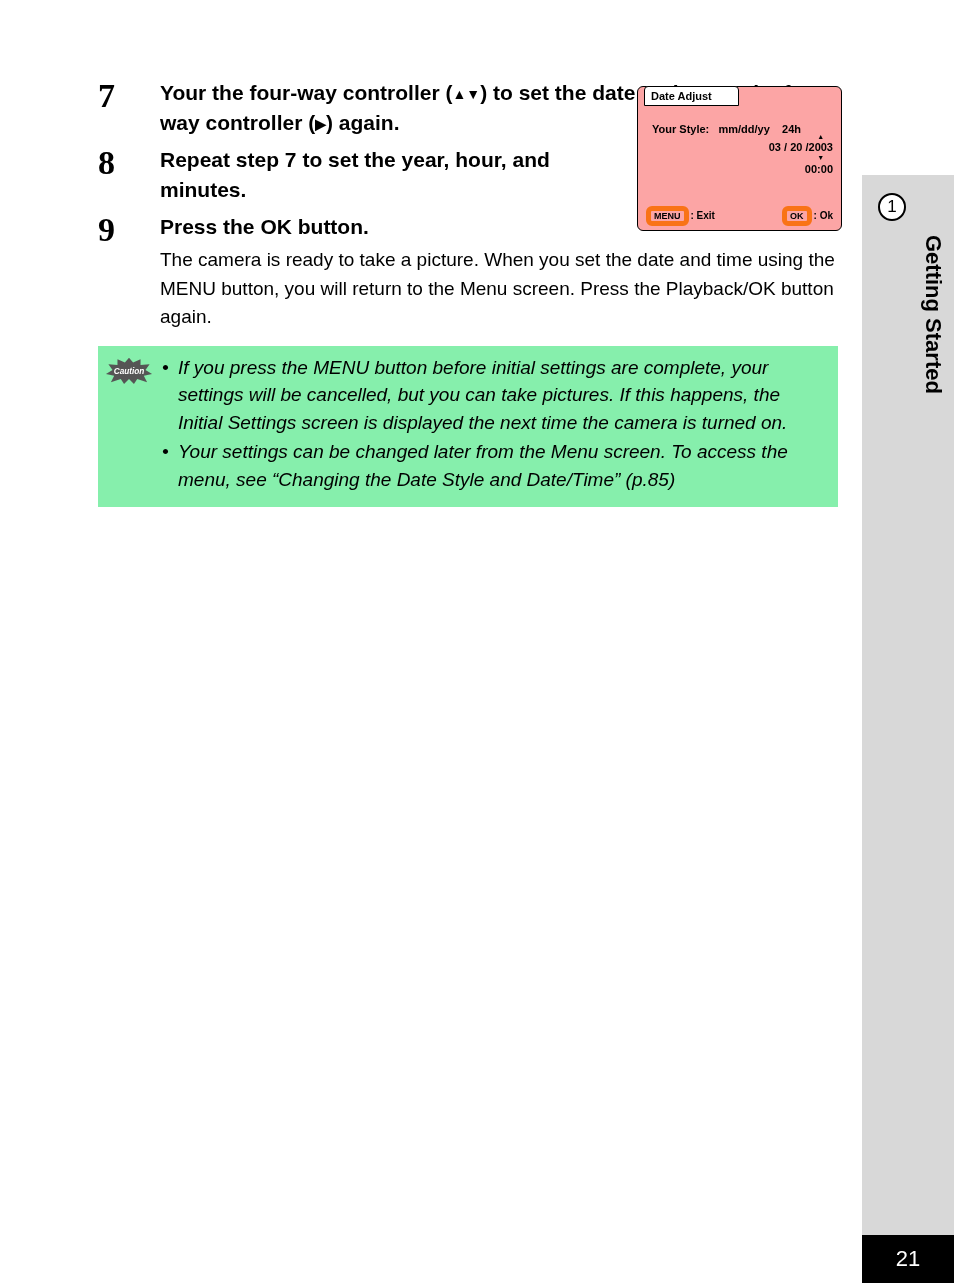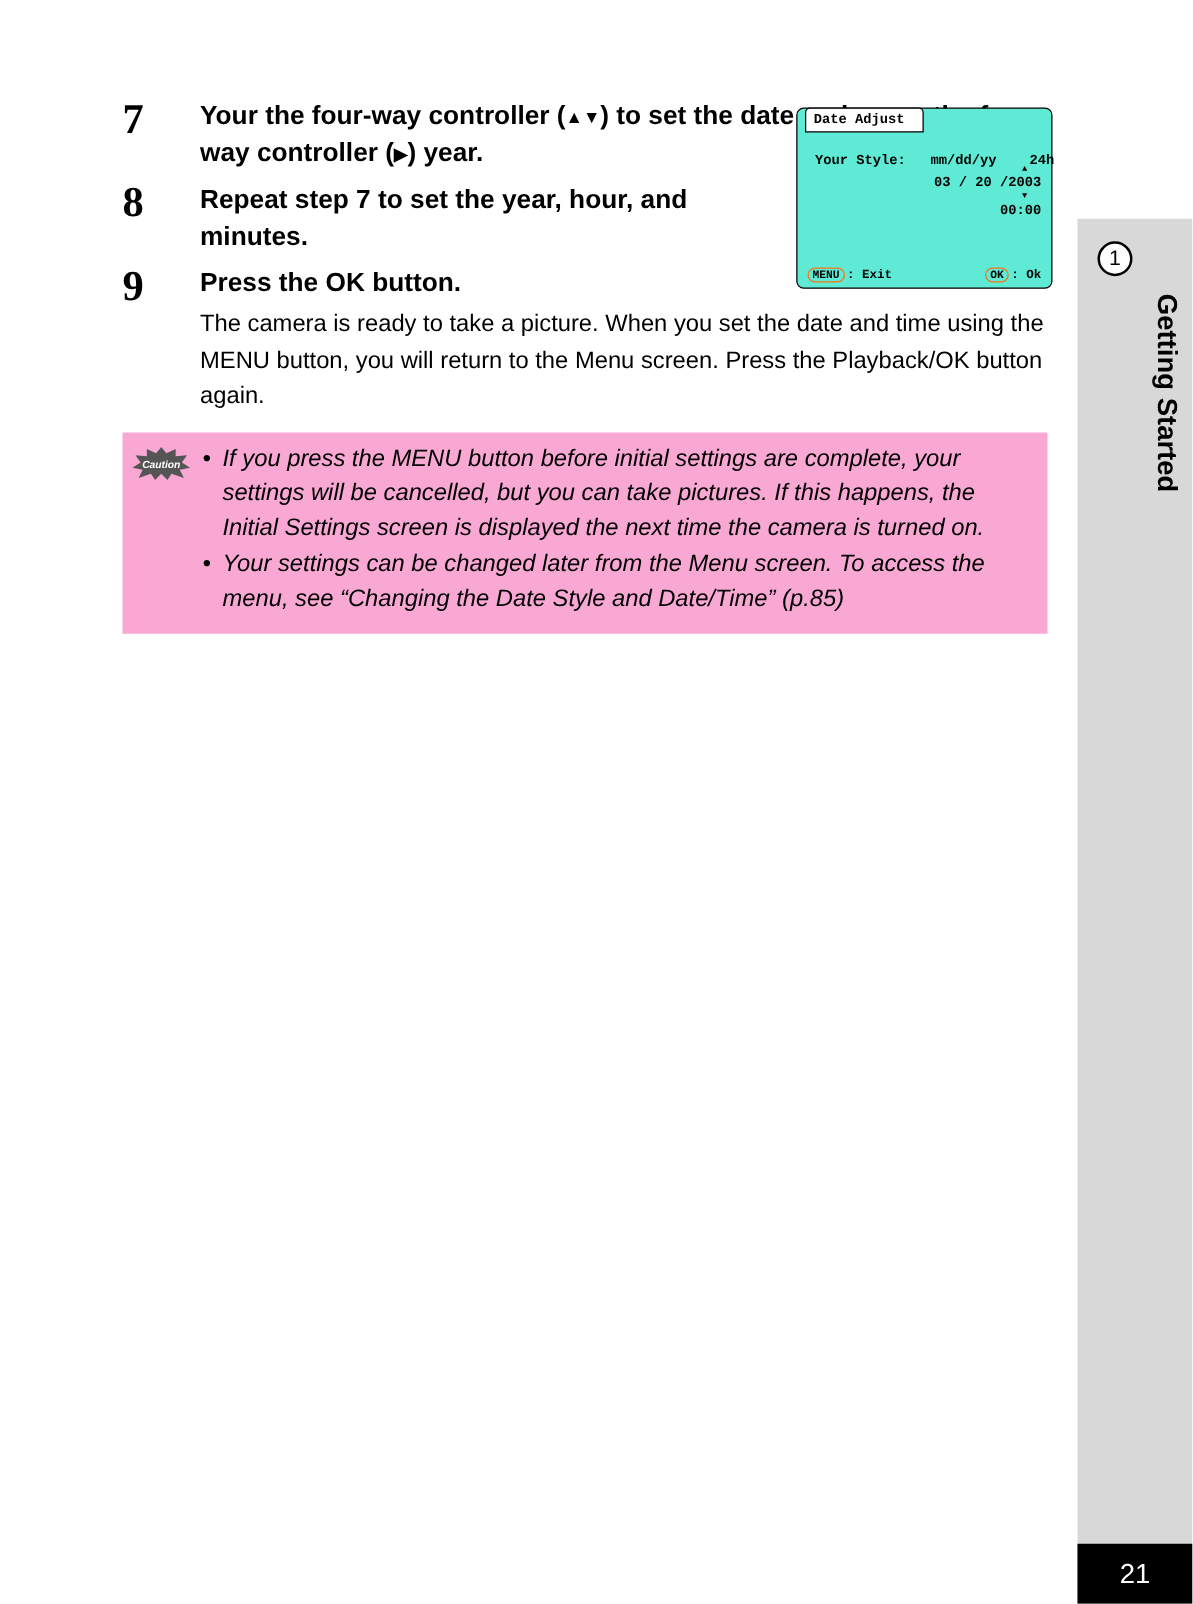--- a/index.html
+++ b/index.html
@@ -6,59 +6,59 @@
   html, body { width: 954px; height: 1283px; font-family: Arial, Helvetica, sans-serif; background: #fff; color: #000; }
   .page { position: relative; width: 954px; height: 1283px; }
   .content { position: absolute; left: 98px; top: 78px; width: 745px; }
   .step { display: flex; margin-bottom: 6px; }
   .step-num { font-size: 34px; font-weight: bold; width: 62px; flex-shrink: 0; line-height: 1.05; font-family: "Times New Roman", serif; }
   .step-body { flex: 1; }
   .step-title { font-size: 21px; font-weight: bold; line-height: 1.45; }
   .step-sub { font-size: 19px; line-height: 1.5; margin-top: 4px; }
   .step-para { font-size: 19px; line-height: 1.5; margin-top: 4px; }
   .step7-text { width: 460px; }
-  .caution-block { display: flex; background: #f9a8d4; margin-top: 14px; padding: 8px 9px 12px 0; width: 740px; margin-left: 0; }
+  .caution-block { display: flex; background: #86efac; margin-top: 14px; padding: 8px 9px 12px 0; width: 740px; margin-left: 0; }
   .caution-icon { width: 62px; flex-shrink: 0; display: flex; align-items: flex-start; justify-content: center; padding-top: 2px; }
   .caution-burst { width: 50px; height: 28px; position: relative; }
   .caution-list { flex: 1; font-size: 19px; line-height: 1.45; }
   .caution-list li { list-style: none; position: relative; padding-left: 18px; margin-bottom: 2px; font-style: italic; }
   .caution-list li::before { content: "•"; position: absolute; left: 2px; top: 0; }
   .tri { font-size: 14px; vertical-align: 1px; }
 
   
-  .lcd { position: absolute; left: 637px; top: 86px; width: 205px; height: 145px; border: 1px solid #000; border-radius: 6px; background: #5eead4; font-size: 12px; font-weight: bold; font-family: Liberation Mono, monospace; }
+  .lcd { position: absolute; left: 637px; top: 86px; width: 205px; height: 145px; border: 1px solid #000; border-radius: 6px; background: #fca5a5; font-size: 12px; font-weight: bold; }
   .lcd-tab { position: absolute; top: -1px; left: 6px; width: 95px; height: 20px; border: 1px solid #000; border-top-left-radius: 4px; border-top-right-radius: 4px; background: #fff; display: flex; align-items: center; padding-left: 6px; font-size: 11px; }
   .lcd-inner { position: absolute; top: 22px; left: 0; right: 0; bottom: 0; padding: 8px 8px 4px 8px; }
   .ds-line { text-align: left; margin: 6px 0 4px 6px; font-size: 11px; white-space: nowrap; }
   .date-line { text-align: right; margin-top: 6px; font-size: 11px; position: relative; }
   .date-line .yr { position: relative; display: inline-block; }
   .time-line { text-align: right; margin-top: 10px; font-size: 11px; }
   .lcd-footer { position: absolute; bottom: 4px; left: 8px; right: 8px; display: flex; justify-content: space-between; font-size: 10px; font-weight: bold; }
-  .pill { display: inline-block; border: 1px solid #f97316; border-radius: 6px; padding: 0 3px; font-size: 9px; margin-right: 2px; }
+  .pill { display: inline-block; border: 5px solid #f97316; border-radius: 6px; padding: 0 3px; font-size: 9px; margin-right: 2px; }
   .tinytri { font-size: 7px; line-height: 1; }
 
   
   .side-tab { position: absolute; right: 0; top: 175px; width: 92px; height: 1108px; }
   .side-gray { position: absolute; right: 0; top: 0; width: 92px; height: 1108px; background: #d8d8d8; }
   .side-label { position: absolute; right: 8px; top: 60px; writing-mode: vertical-rl; font-size: 22px; font-weight: bold; }
   .side-circle { position: absolute; right: 48px; top: 18px; width: 28px; height: 28px; border: 2px solid #000; border-radius: 50%; background: #fff; display: flex; align-items: center; justify-content: center; font-size: 17px; font-weight: normal; }
   .side-black { position: absolute; right: 0; bottom: 0; width: 92px; height: 48px; background: #000; color: #fff; display: flex; align-items: center; justify-content: center; font-size: 22px; font-weight: normal; }
 </style>
 </head>
 <body>
 
 <div class="page">
 
   <div class="content">
 
     <div class="step">
       <div class="step-num">7</div>
       <div class="step-body step7-text">
         <div class="step-title">
-          <span>Your the four-way controller (</span><span class="tri">▲▼</span><span>) to set the date and press the four-way controller (</span><span class="tri">▶</span><span>) year.</span>
+          <span>Your the four-way controller (</span><span class="tri">▲▼</span><span>) to set the date and press the four-way controller (</span><span class="tri">▶</span><span>) again.</span>
         </div>
       </div>
     </div>
 
     <div class="step">
       <div class="step-num">8</div>
       <div class="step-body">
         <div class="step-title" style="width:460px">Repeat step 7 to set the year, hour, and minutes.</div>
       </div>
     </div>

